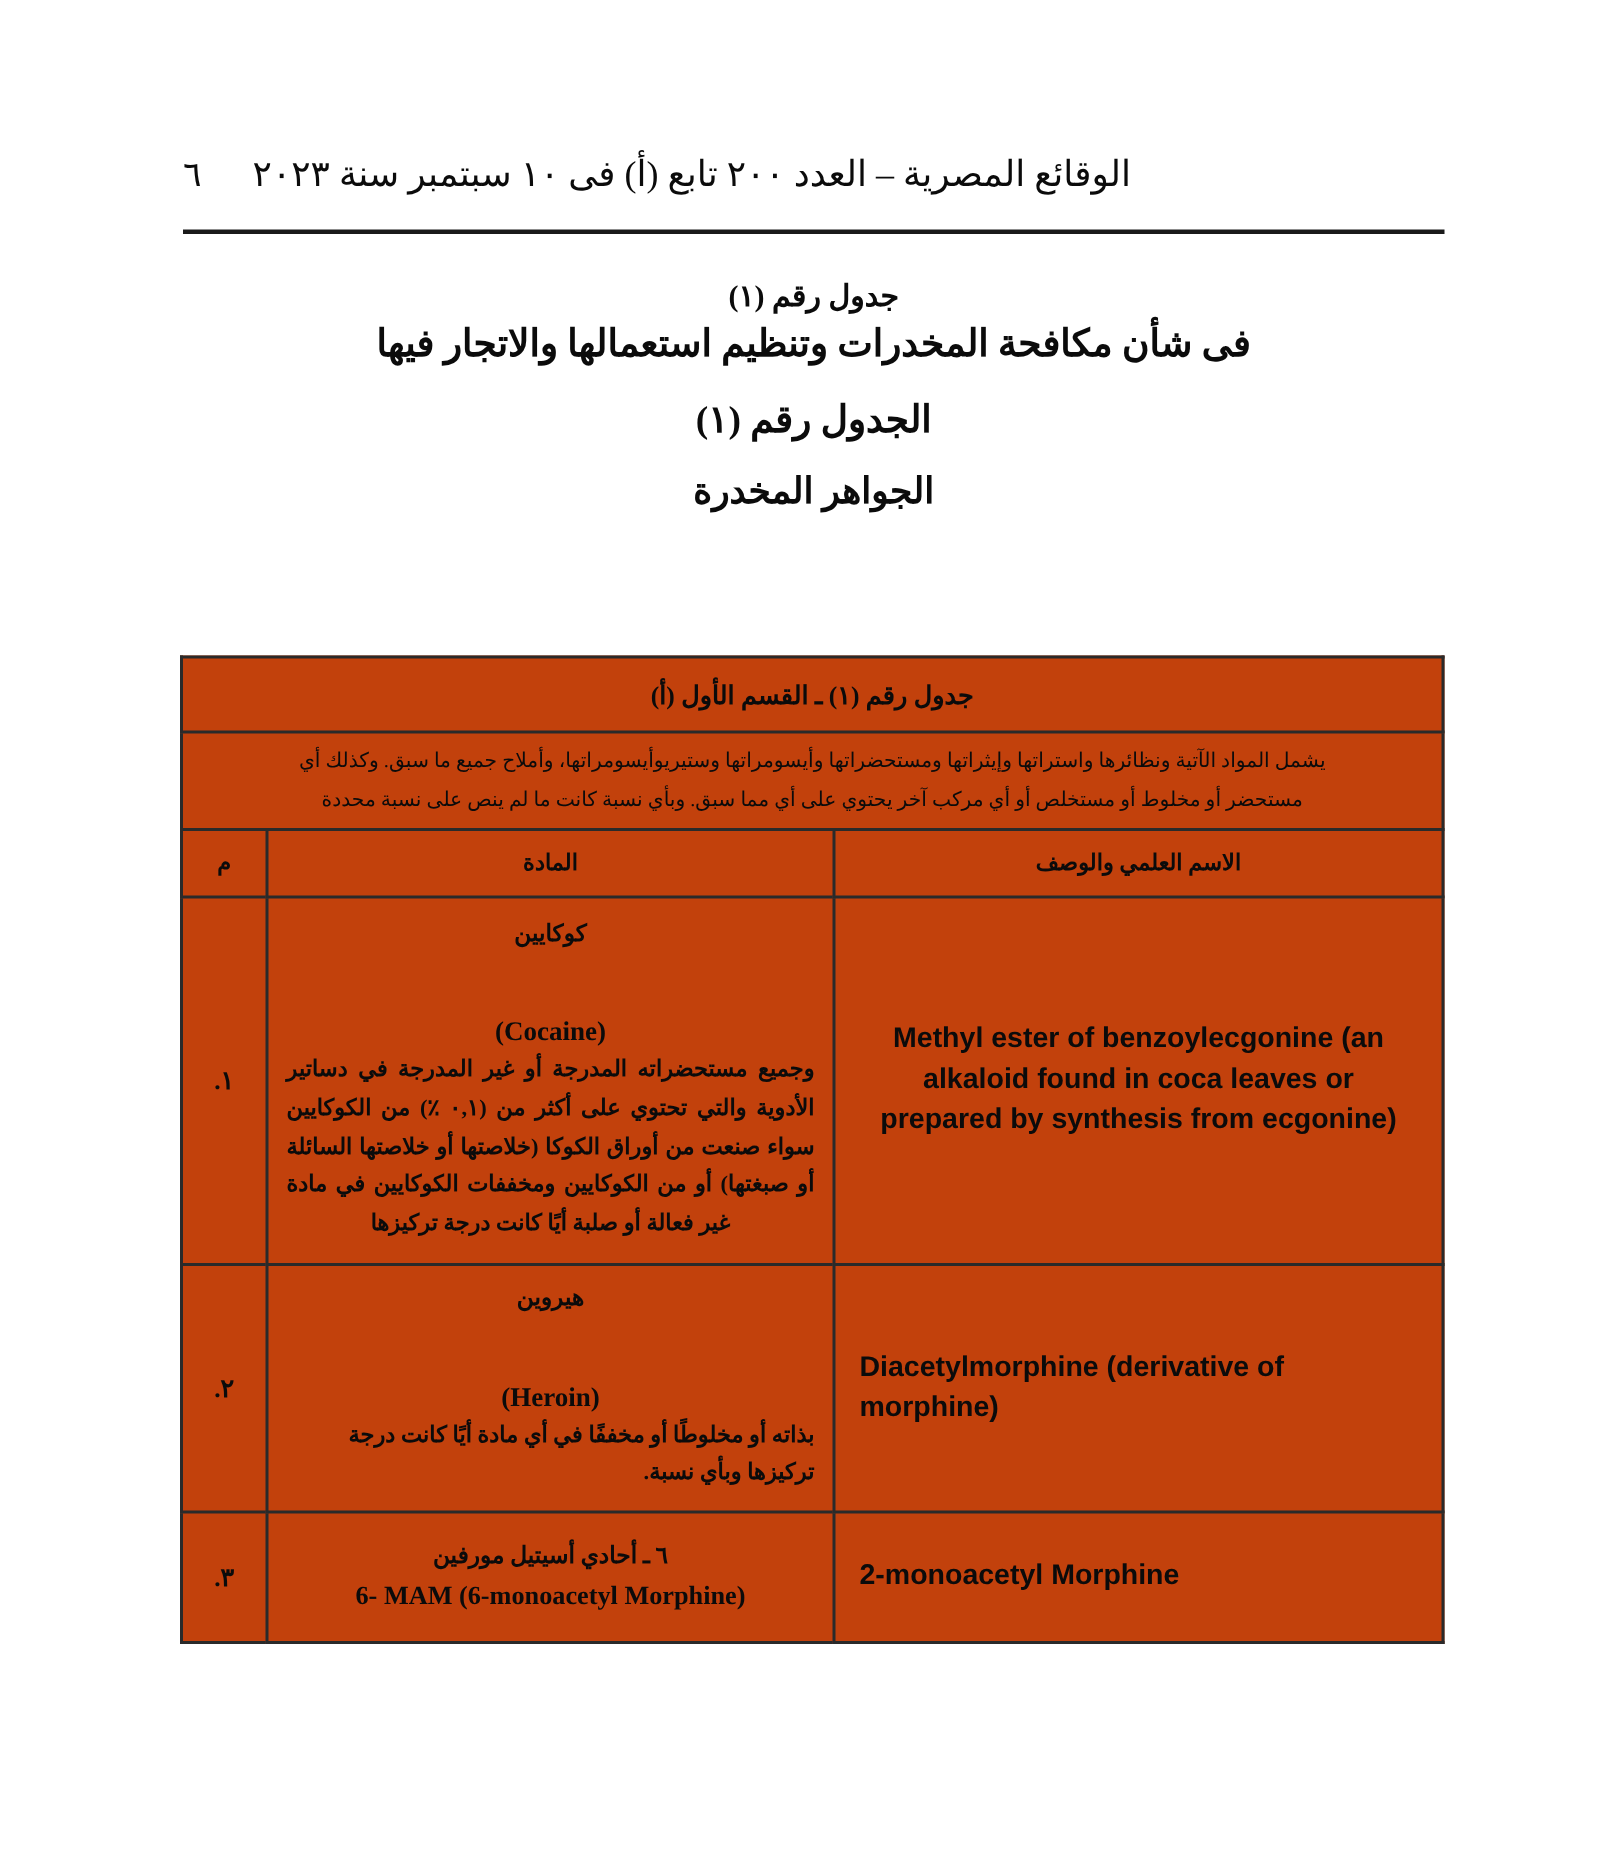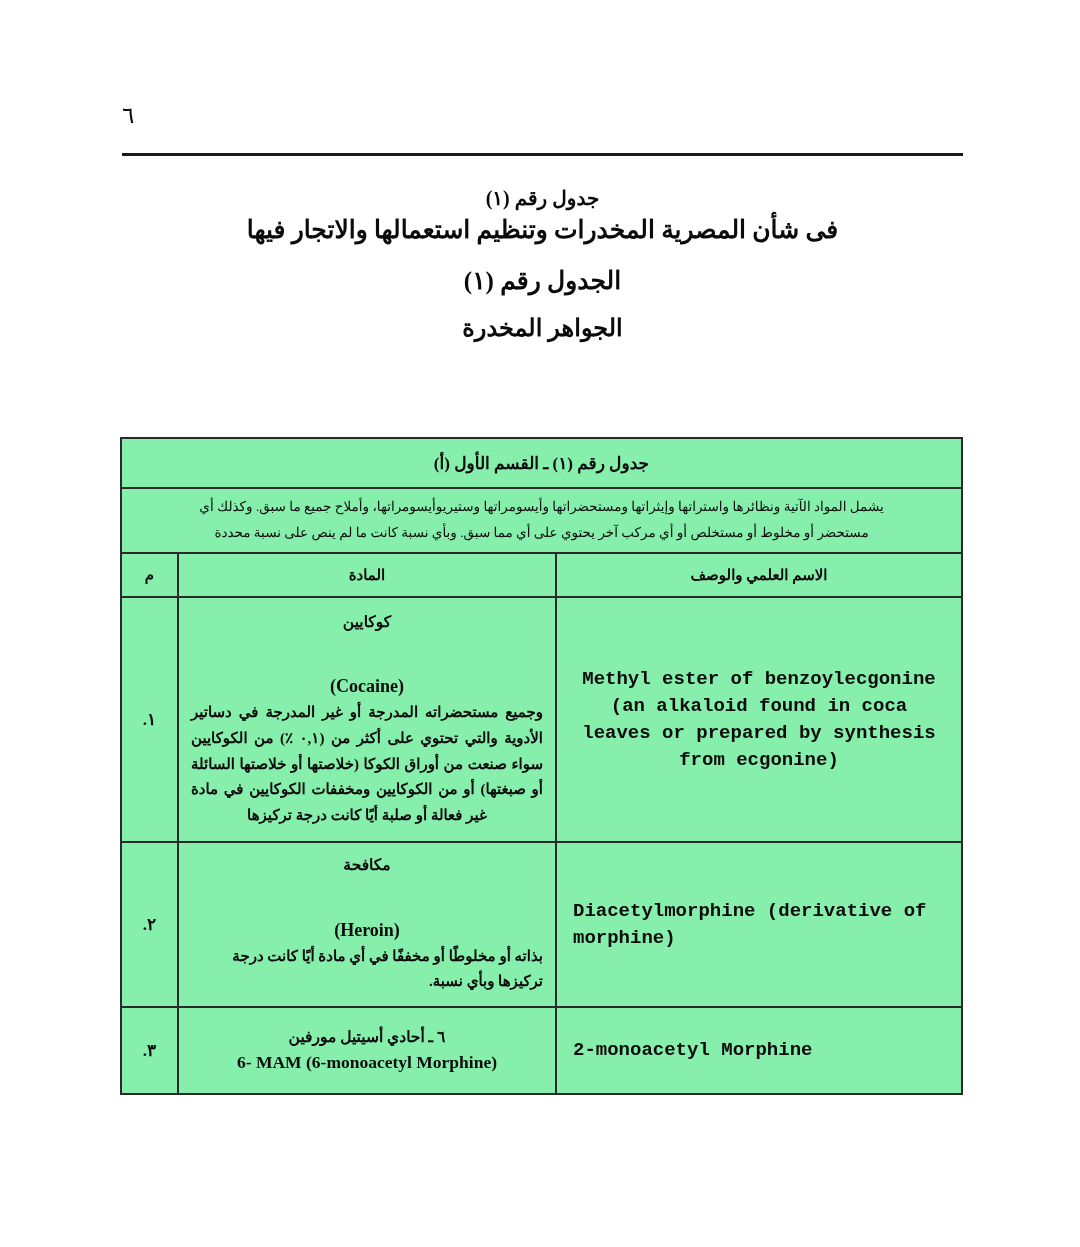--- a/index.html
+++ b/index.html
@@ -95,21 +95,21 @@
   .tbl-wrap {
     position: absolute;
     top: 437px;
     left: 122px;
     width: 841px;
   }
   table.doc-table {
     width: 100%;
     border-collapse: collapse;
     table-layout: fixed;
-    background: #86efac;
+    background: #c2410c;
   }
   table.doc-table td {
     border: 2px solid #2a2a2a;
     vertical-align: middle;
     padding: 0;
   }
 
   .sec-head {
     text-align: center;
     font-size: 17px;
@@ -186,47 +186,48 @@
   td.cell-subs .en-line {
     display: block;
     direction: ltr;
     font-size: 17.5px;
     font-weight: bold;
     line-height: 1.5;
   }
 
   td.cell-desc {
     direction: ltr;
-    font-family: Liberation Mono, monospace;
+    font-family: Liberation Sans, sans-serif;
     font-size: 19px;
     font-weight: bold;
     line-height: 1.42;
     padding: 10px 16px 10px 16px !important;
   }
   td.cell-desc.center { text-align: center; }
   td.cell-desc.left   { text-align: left; }
 
   
   tr.row-1 td { height: 222px; }
   tr.row-2 td { height: 118px; }
   tr.row-3 td { height: 64px; }
 </style>
 </head>
 <body>
 
 <div class="page">
 
   <div class="running-head">
     <span class="folio">٦</span>
+    <span class="running-title">الوقائع المصرية – العدد ٢٠٠ تابع (أ) فى ١٠ سبتمبر سنة ٢٠٢٣</span>
   </div>
   <div class="head-rule"></div>
 
   <div class="title-block">
     <div class="t-main">جدول رقم (١)</div>
-    <div class="t-sub">فى شأن المصرية المخدرات وتنظيم استعمالها والاتجار فيها</div>
+    <div class="t-sub">فى شأن مكافحة المخدرات وتنظيم استعمالها والاتجار فيها</div>
     <div class="t-gap"></div>
     <div class="t-tablename">الجدول رقم (١)</div>
     <div class="t-gap2"></div>
     <div class="t-materials">الجواهر المخدرة</div>
   </div>
 
   <div class="tbl-wrap">
     <table class="doc-table">
       <colgroup>
         <col class="c-desc">
@@ -256,21 +257,21 @@
             <span class="ar-name">كوكايين</span>
             <span class="en-name">(Cocaine)</span>
             <span class="ar-body">وجميع مستحضراته المدرجة أو غير المدرجة في دساتير الأدوية والتي تحتوي على أكثر من (٠,١ ٪) من الكوكايين سواء صنعت من أوراق الكوكا (خلاصتها أو خلاصتها السائلة أو صبغتها) أو من الكوكايين ومخففات الكوكايين في مادة غير فعالة أو صلبة أيًا كانت درجة تركيزها</span>
           </td>
           <td class="cell-num">١.</td>
         </tr>
 
         <tr class="row-2">
           <td class="cell-desc left">Diacetylmorphine (derivative of morphine)</td>
           <td class="cell-subs">
-            <span class="ar-name">مكافحة</span>
+            <span class="ar-name">هيروين</span>
             <span class="en-name">(Heroin)</span>
             <span class="ar-body body-r">بذاته أو مخلوطًا أو مخففًا في أي مادة أيًا كانت درجة تركيزها وبأي نسبة.</span>
           </td>
           <td class="cell-num">٢.</td>
         </tr>
 
         <tr class="row-3">
           <td class="cell-desc left">2-monoacetyl Morphine</td>
           <td class="cell-subs">
             <span class="ar-name">٦ ـ أحادي أسيتيل مورفين</span>

